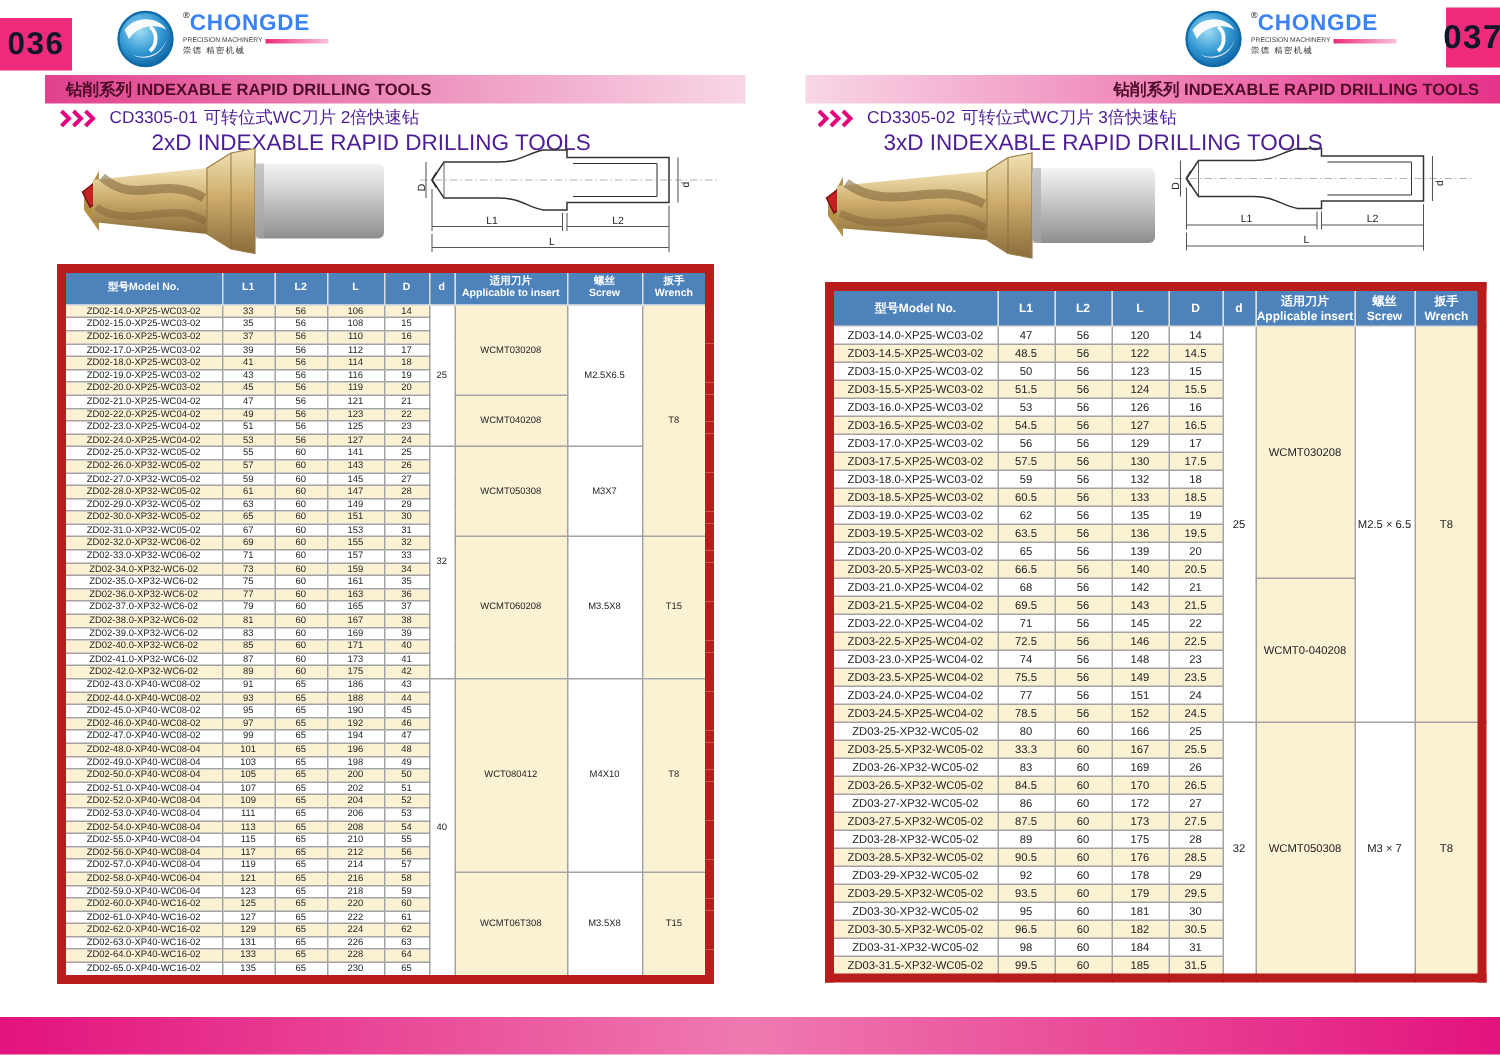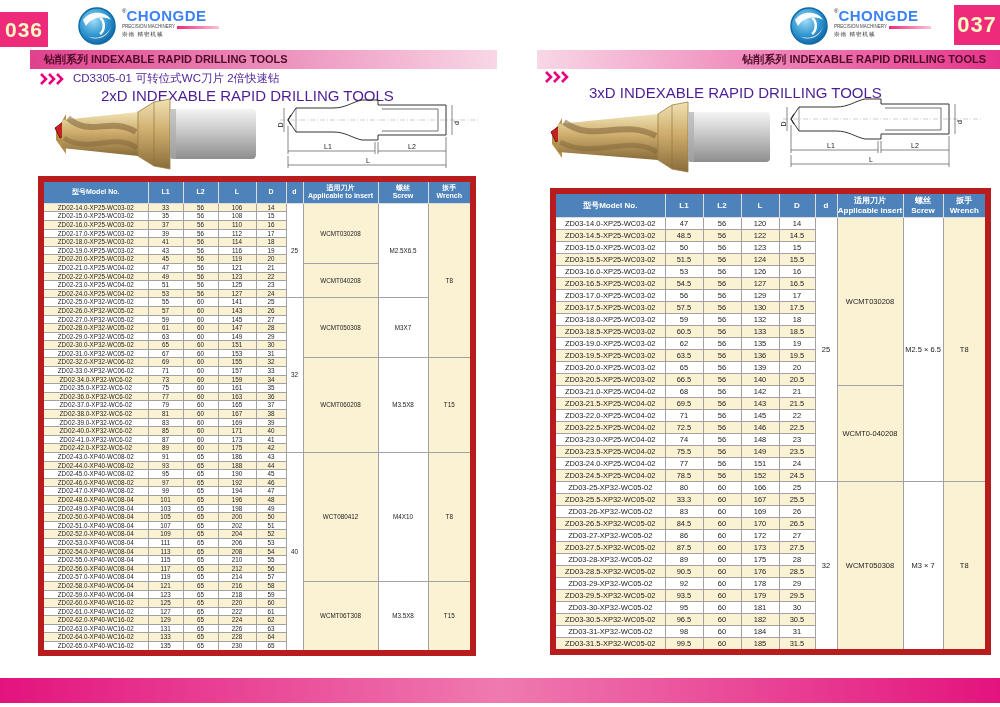--- a/index.html
+++ b/index.html
@@ -3,25 +3,25 @@
 <meta charset="utf-8">
 <style>
   html,body{margin:0;padding:0;}
   body{
     width:1000px;height:707px;position:relative;background:#ffffff;
     font-family:"Liberation Sans", sans-serif;overflow:hidden;
     -webkit-font-smoothing:antialiased;
   }
   
   .page-num{
-    position:absolute;background:#ee2a7b;color:#fef9c3;font-weight:bold;
+    position:absolute;background:#ee2a7b;color:#0f172a;font-weight:bold;
     display:flex;align-items:center;justify-content:center;font-size:21px;letter-spacing:1px;
   }
   #num-left{left:0;top:12px;width:48px;height:35px;}
-  #num-right{right:0;top:5px;width:46px;height:40px;font-size:22px;}
+  #num-right{right:0;top:5px;width:36px;height:40px;font-size:22px;}
 
   
   .logo{position:absolute;display:flex;align-items:flex-start;gap:4px;}
   #logo-left{left:76px;top:4px;}
   #logo-right{left:788px;top:4px;}
   .logo-text{display:flex;flex-direction:column;line-height:1;padding-top:4px;}
   .logo-brand{font-size:15px;font-weight:bold;color:#3b82f6;letter-spacing:0.5px;}
   .logo-reg{font-size:6px;vertical-align:top;color:#1a1a1a;}
   .logo-sub{font-size:4.5px;color:#444;display:flex;align-items:center;gap:2px;margin-top:1px;white-space:nowrap;}
   .logo-dash{width:42px;height:3px;background:linear-gradient(90deg,#ee2a7b,#f9c3dc);}
@@ -609,20 +609,21 @@
 
 <div class="series-bar" id="bar-right">钻削系列  INDEXABLE RAPID DRILLING TOOLS</div>
 
 <div class="title-block" id="title-right">
   <div class="title-line1">
     <svg width="26" height="12" viewBox="0 0 26 12">
       <polyline points="1,1 6,6 1,11" fill="none" stroke="#e6007e" stroke-width="2.6"></polyline>
       <polyline points="9,1 14,6 9,11" fill="none" stroke="#e6007e" stroke-width="2.6"></polyline>
       <polyline points="17,1 22,6 17,11" fill="none" stroke="#e6007e" stroke-width="2.6"></polyline>
     </svg>
+    <span><span class="model-code">CD3305-02</span><span>可转位式WC刀片 3倍快速钻</span></span>
   </div>
   <div class="title-line2">3xD INDEXABLE  RAPID DRILLING TOOLS</div>
 </div>
 
 <svg class="product-photo" id="photo-right" width="228" height="85" viewBox="0 0 228 85">
   <polygon points="6,42 16,24 16,64 6,50" fill="#b59148"></polygon>
   <polygon points="5,38 13,32 18,42 10,48" fill="#c42222" stroke="#7a1010" stroke-width="1"></polygon>
   <polygon points="12,30 112,20 112,66 12,58" fill="url(#gold1)"></polygon>
   <path d="M18,28 C48,50 76,24 110,42" fill="none" stroke="#7c6136" stroke-width="6" opacity="0.55"></path>
   <path d="M14,48 C46,66 84,40 111,58" fill="none" stroke="#7c6136" stroke-width="5" opacity="0.45"></path>

